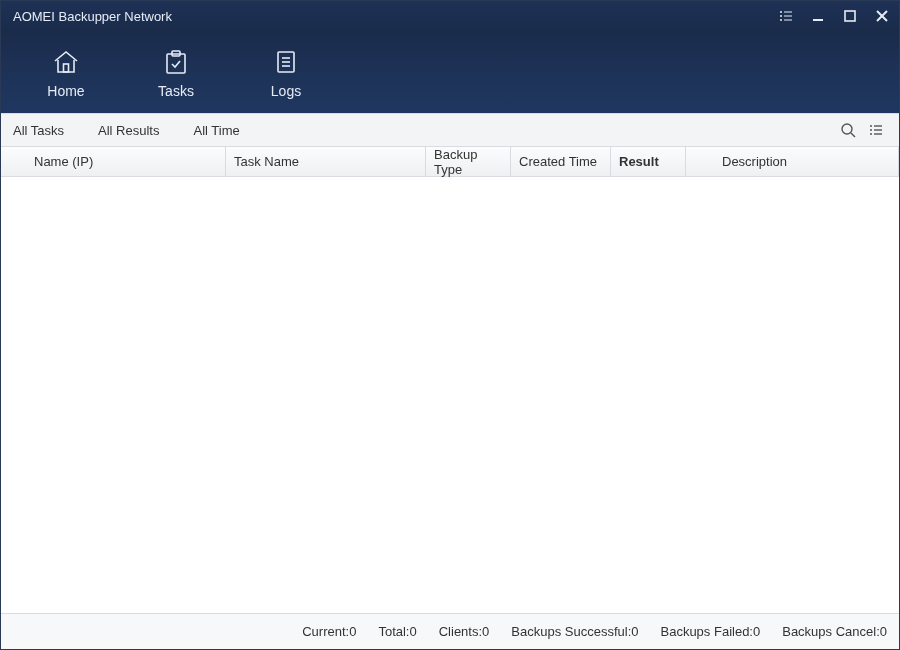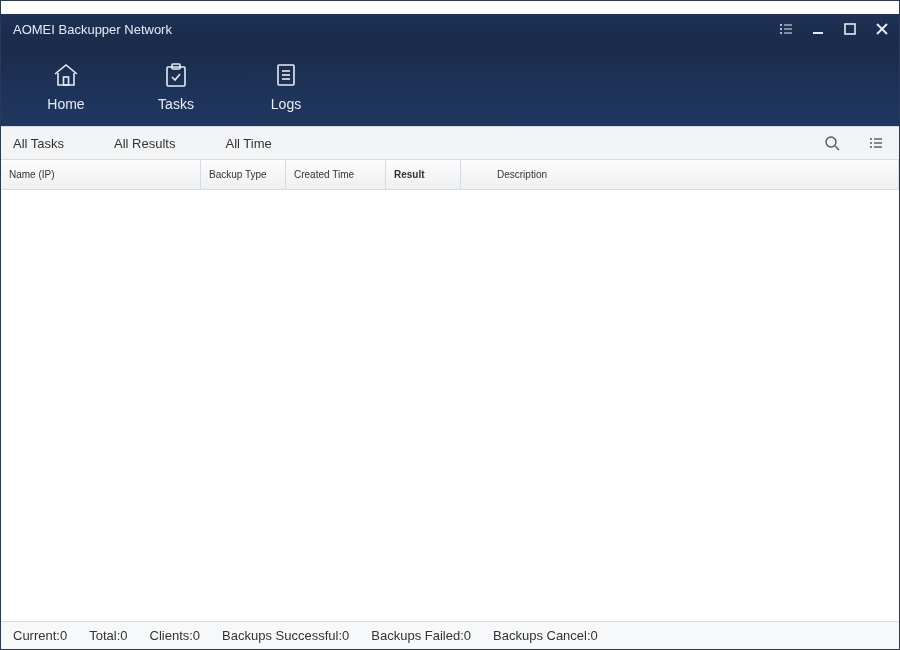--- a/index.html
+++ b/index.html
@@ -21,21 +21,20 @@
     box-shadow: 0 2px 10px rgba(0,0,0,0.3);
   }
   .titlebar {
     height: 30px;
     background: linear-gradient(to bottom, #1e3256, #1a2b4a);
     color: #e6ecf5;
     display: flex;
     align-items: center;
     padding: 0 8px 0 12px;
     font-size: 13px;
-    margin-top: 13px;
   }
   .titlebar .title { flex: 1; }
   .titlebar .controls { display: flex; gap: 14px; align-items: center; }
   .titlebar .ctl { width: 18px; height: 18px; display:flex; align-items:center; justify-content:center; cursor:pointer; }
   .titlebar svg { stroke: #e6ecf5; fill: none; }
 
   .navbar {
     height: 82px;
     background: linear-gradient(to bottom, #1a2b4a 0%, #1d3155 40%, #1f3760 100%);
     display: flex;
@@ -58,34 +57,34 @@
   .filterbar {
     height: 34px;
     background: #f2f4f6;
     border-top: 1px solid #d8dce0;
     border-bottom: 1px solid #d8dce0;
     display: flex;
     align-items: center;
     padding: 0 12px;
     font-size: 13px;
     color: #333;
-    gap: 16px;
   }
   .filterbar .filter { margin-right: 34px; cursor:pointer; }
   .filterbar .spacer { flex:1; }
   .filterbar .tool { width:22px; height:22px; display:flex; align-items:center; justify-content:center; cursor:pointer; margin-left:6px; }
   .filterbar svg { stroke:#555; fill:none; stroke-width:1.4; }
 
   .headerrow {
     height: 30px;
     background: linear-gradient(to bottom,#fcfcfd,#eef0f2);
     border-bottom: 1px solid #d8dce0;
     display: flex;
-    font-size: 10px;
+    font-size: 13px;
     color: #333;
+    padding-left: 25px;
   }
   .headerrow .col {
     border-right: 1px solid #d8dce0;
     padding: 0 8px;
     height:100%;
     display:flex;
     align-items:center;
   }
   .col-name   { width: 200px; }
   .col-task   { width: 200px; }
@@ -93,29 +92,30 @@
   .col-btype  { width: 85px; }
   .col-result { width: 75px; font-weight: bold; }
   .col-desc   { flex:1; border-right:none;margin-left:28px; }
 
   .content {
     flex:1;
     background:#fff;
   }
 
   .statusbar {
-    height: 28px;
+    height: 36px;
     background: #f7f8f9;
     border-top: 1px solid #d8dce0;
     display:flex;
     align-items:center;
     padding: 0 12px;
     font-size: 13px;
     color:#333;
     gap: 22px;
+    justify-content: flex-end;
   }
   .status-item { white-space:nowrap; }
 </style>
 </head>
 <body>
 
 <div class="window">
 
   <div class="titlebar">
     <div class="title">AOMEI Backupper Network</div>
@@ -201,20 +201,21 @@
           <circle cx="3" cy="8" r="1" fill="#555" stroke="none"></circle>
           <line x1="6" y1="8" x2="14" y2="8"></line>
           <circle cx="3" cy="12" r="1" fill="#555" stroke="none"></circle>
           <line x1="6" y1="12" x2="14" y2="12"></line>
         </svg>
     </div>
   </div>
 
   <div class="headerrow">
     <div class="col col-name">Name (IP)</div>
+    <div class="col col-task">Task Name</div>
     <div class="col col-btype">Backup Type</div>
     <div class="col col-create">Created Time</div>
     <div class="col col-result">Result</div>
     <div class="col col-desc">Description</div>
   </div>
 
   <div class="content"></div>
 
   <div class="statusbar">
     <span class="status-item">Current:0</span>

